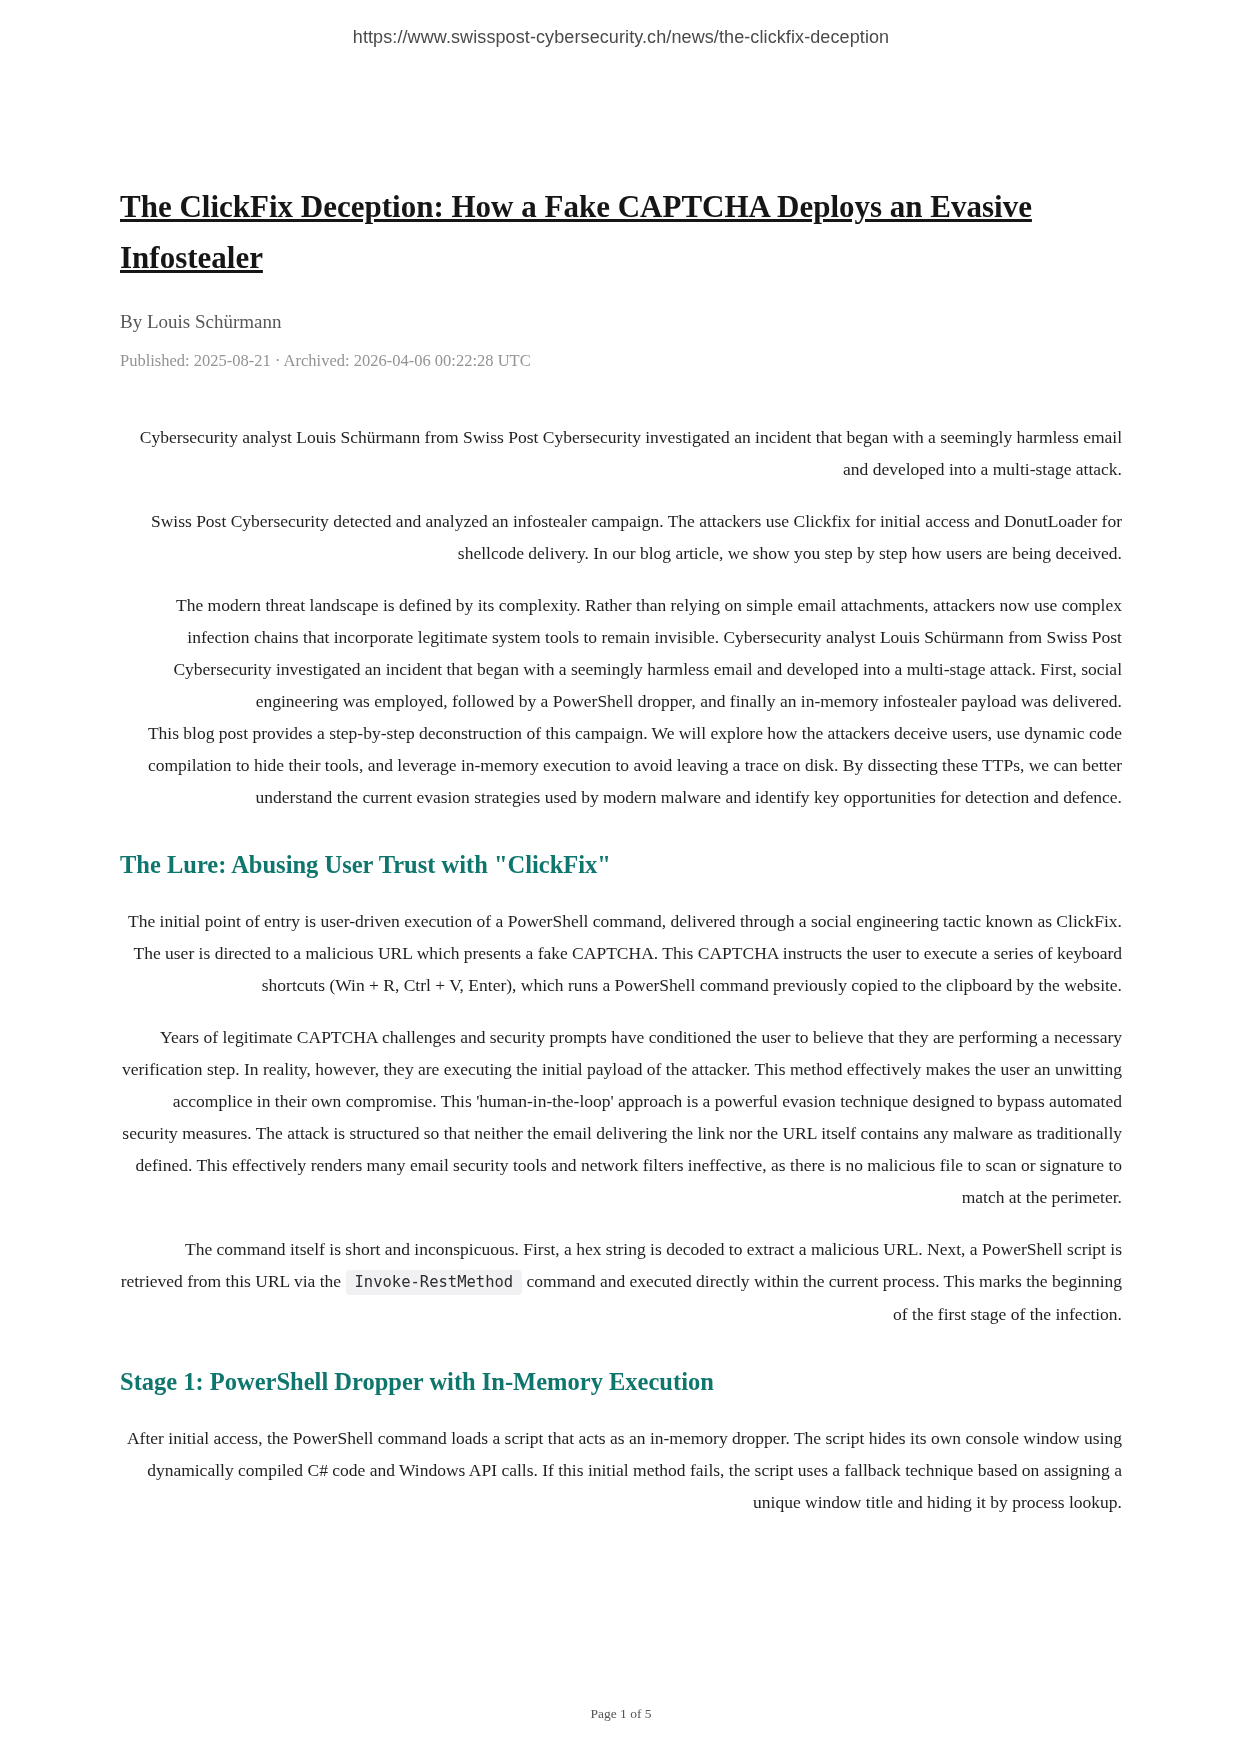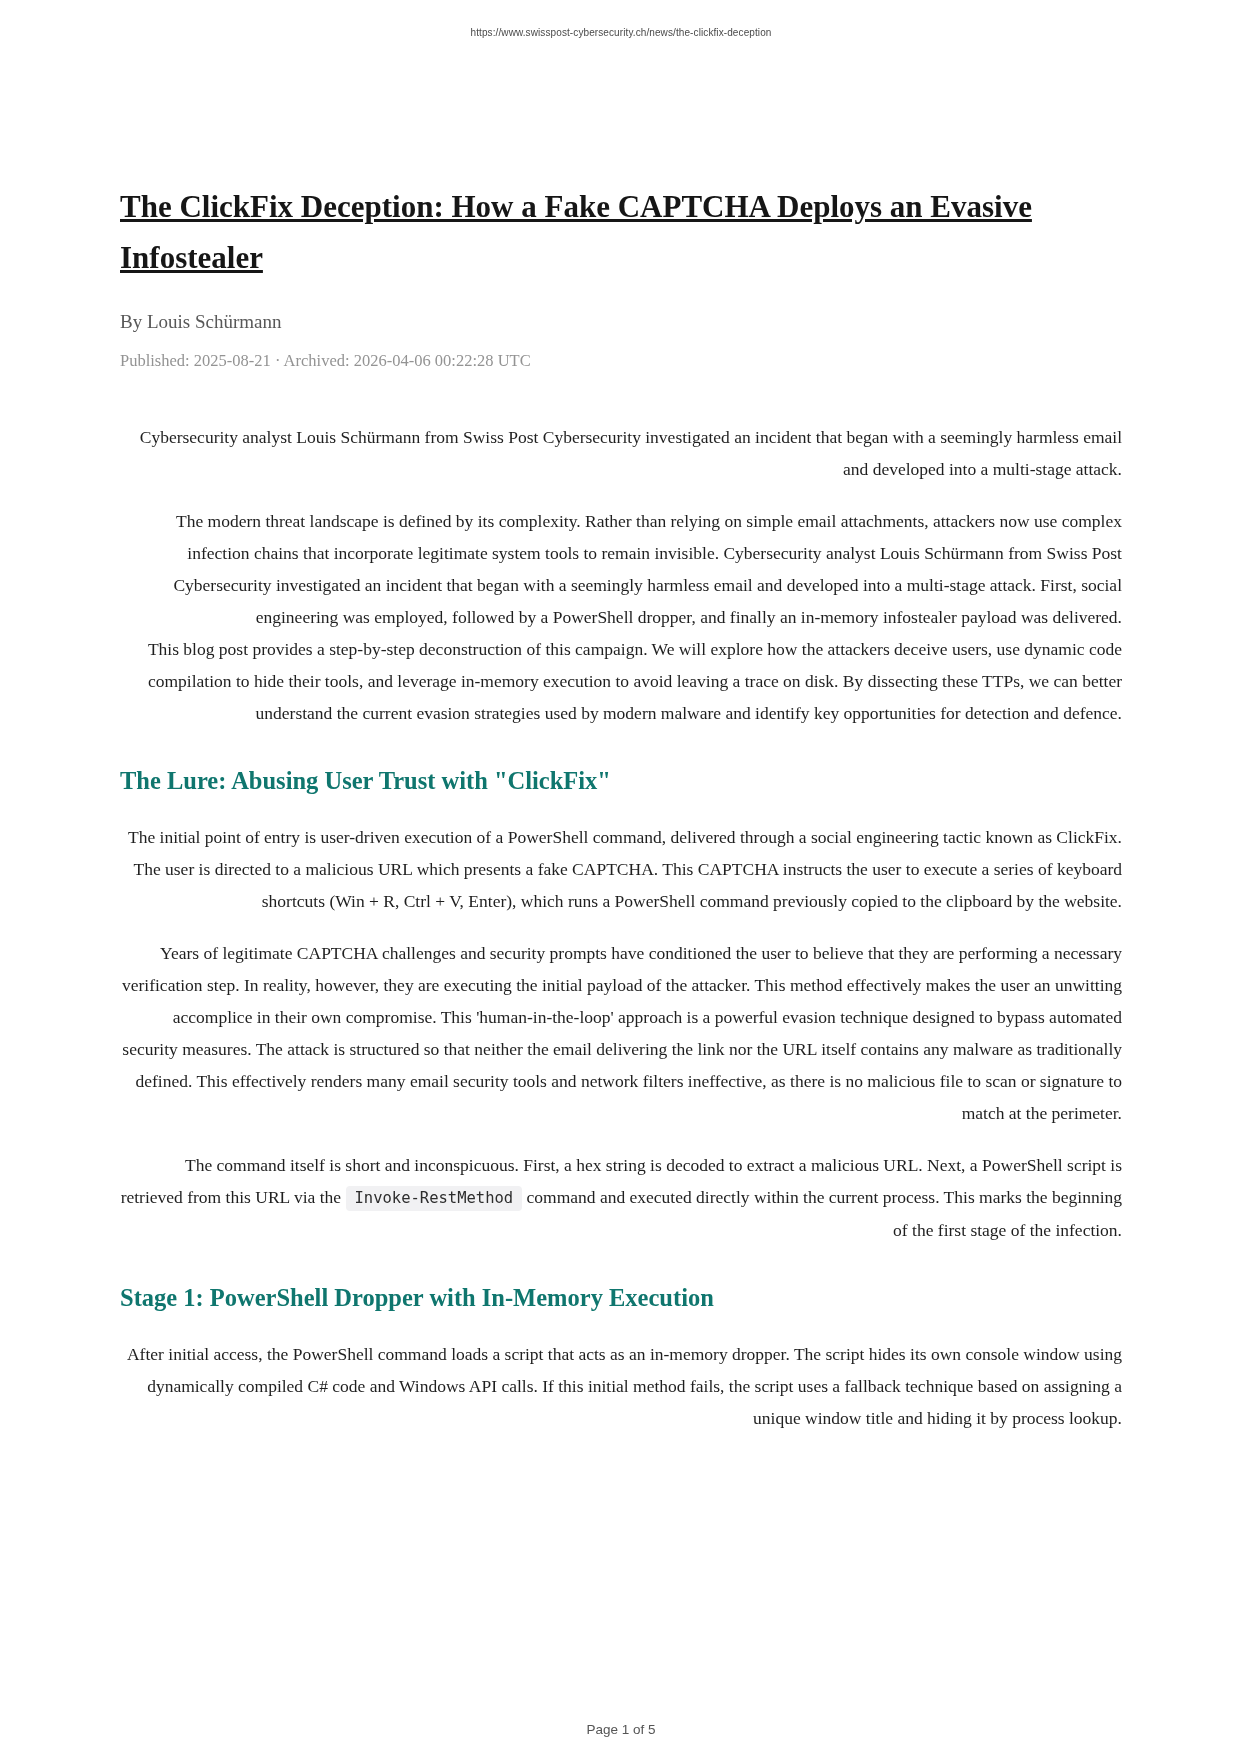--- a/index.html
+++ b/index.html
@@ -12,21 +12,21 @@
     color: #1c1c1c;
     overflow: hidden;
   }
   .url-header {
     position: absolute;
     top: 27px;
     left: 0;
     width: 100%;
     text-align: center;
     font-family: "Liberation Sans", sans-serif;
-    font-size: 10px;
+    font-size: 18px;
     color: #4a4a4a;
     letter-spacing: 0.1px;
   }
   .content {
     padding: 182px 120px 0 120px;
   }
   h1.article-title {
     margin: 0 0 28px 0;
     font-size: 31px;
     font-weight: bold;
@@ -65,43 +65,43 @@
     padding: 3px 9px 4px 9px;
     border-radius: 4px;
     white-space: nowrap;
   }
   .page-footer {
     position: absolute;
     top: 1706px;
     left: 0;
     width: 100%;
     text-align: center;
-    font-family: Liberation Sans, sans-serif;
+    font-family: Liberation Serif, serif;
     font-size: 13.5px;
     color: #555555;
-    margin-top: 16px;
   }
 </style>
 </head>
 <body>
 
 <div class="page">
 
   <div class="url-header">https://www.swisspost-cybersecurity.ch/news/the-clickfix-deception</div>
 
   <div class="content">
 
     <h1 class="article-title">The ClickFix Deception: How a Fake CAPTCHA Deploys an Evasive Infostealer</h1>
 
     <div class="byline">By Louis Schürmann</div>
 
     <div class="meta">Published: 2025-08-21 · Archived: 2026-04-06 00:22:28 UTC</div>
 
     <p class="body-para">Cybersecurity analyst Louis Schürmann from Swiss Post Cybersecurity investigated an incident that began with a seemingly harmless email and developed into a multi-stage attack.</p>
 
+    <p class="body-para">Swiss Post Cybersecurity detected and analyzed an infostealer campaign. The attackers use Clickfix for initial access and DonutLoader for shellcode delivery. In our blog article, we show you step by step how users are being deceived.</p>
 
     <p class="body-para"><span>The modern threat landscape is defined by its complexity. Rather than relying on simple email attachments, attackers now use complex infection chains that incorporate legitimate system tools to remain invisible. Cybersecurity analyst Louis Schürmann from Swiss Post Cybersecurity investigated an incident that began with a seemingly harmless email and developed into a multi-stage attack. First, social engineering was employed, followed by a PowerShell dropper, and finally an in-memory infostealer payload was delivered.</span><br><span>This blog post provides a step-by-step deconstruction of this campaign. We will explore how the attackers deceive users, use dynamic code compilation to hide their tools, and leverage in-memory execution to avoid leaving a trace on disk. By dissecting these TTPs, we can better understand the current evasion strategies used by modern malware and identify key opportunities for detection and defence.</span></p>
 
     <h2 class="section-heading">The Lure: Abusing User Trust with "ClickFix"</h2>
 
     <p class="body-para">The initial point of entry is user-driven execution of a PowerShell command, delivered through a social engineering tactic known as ClickFix. The user is directed to a malicious URL which presents a fake CAPTCHA. This CAPTCHA instructs the user to execute a series of keyboard shortcuts (Win + R, Ctrl + V, Enter), which runs a PowerShell command previously copied to the clipboard by the website.</p>
 
     <p class="body-para">Years of legitimate CAPTCHA challenges and security prompts have conditioned the user to believe that they are performing a necessary verification step. In reality, however, they are executing the initial payload of the attacker. This method effectively makes the user an unwitting accomplice in their own compromise. This 'human-in-the-loop' approach is a powerful evasion technique designed to bypass automated security measures. The attack is structured so that neither the email delivering the link nor the URL itself contains any malware as traditionally defined. This effectively renders many email security tools and network filters ineffective, as there is no malicious file to scan or signature to match at the perimeter.</p>
 
     <p class="body-para"><span>The command itself is short and inconspicuous. First, a hex string is decoded to extract a malicious URL. Next, a PowerShell script is retrieved from this URL via the </span><code class="inline-code">Invoke-RestMethod</code><span> command and executed directly within the current process. This marks the beginning of the first stage of the infection.</span></p>

